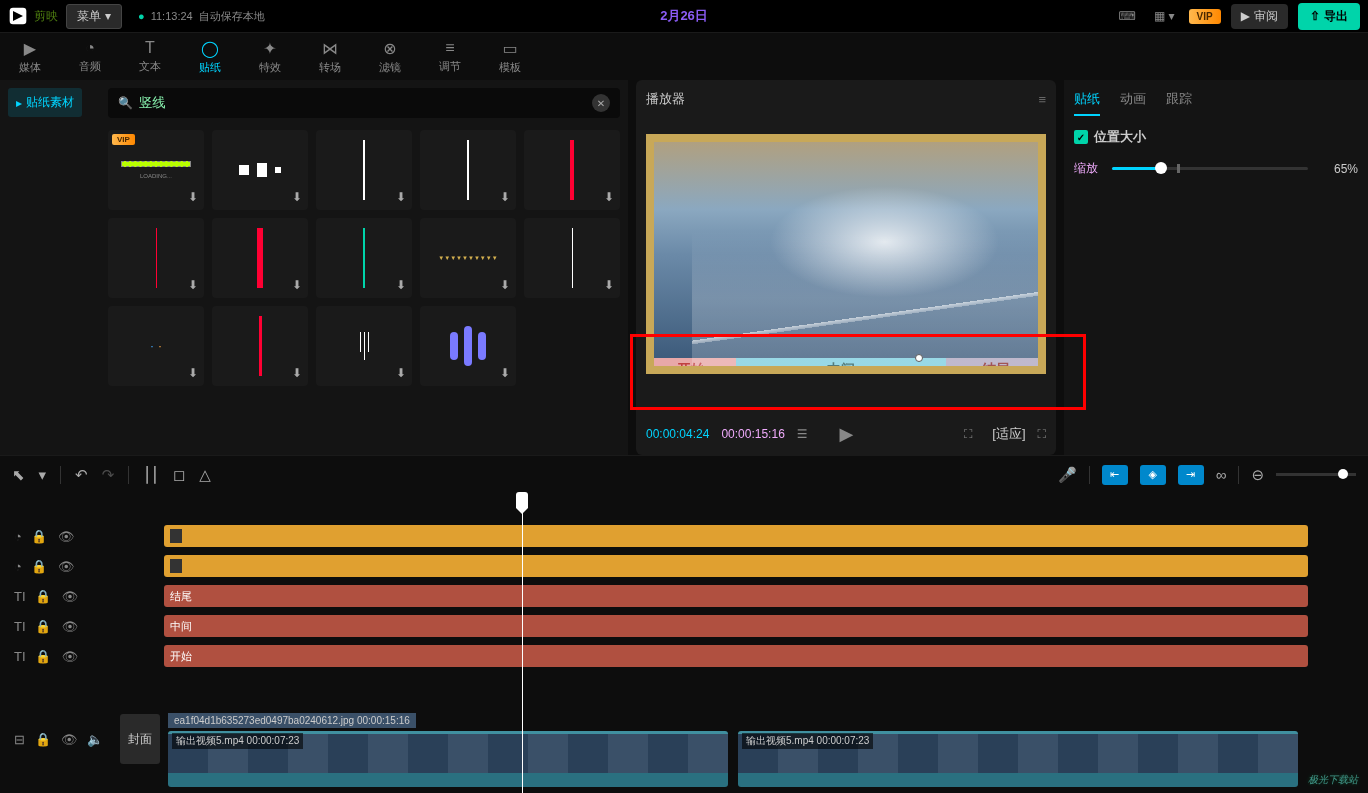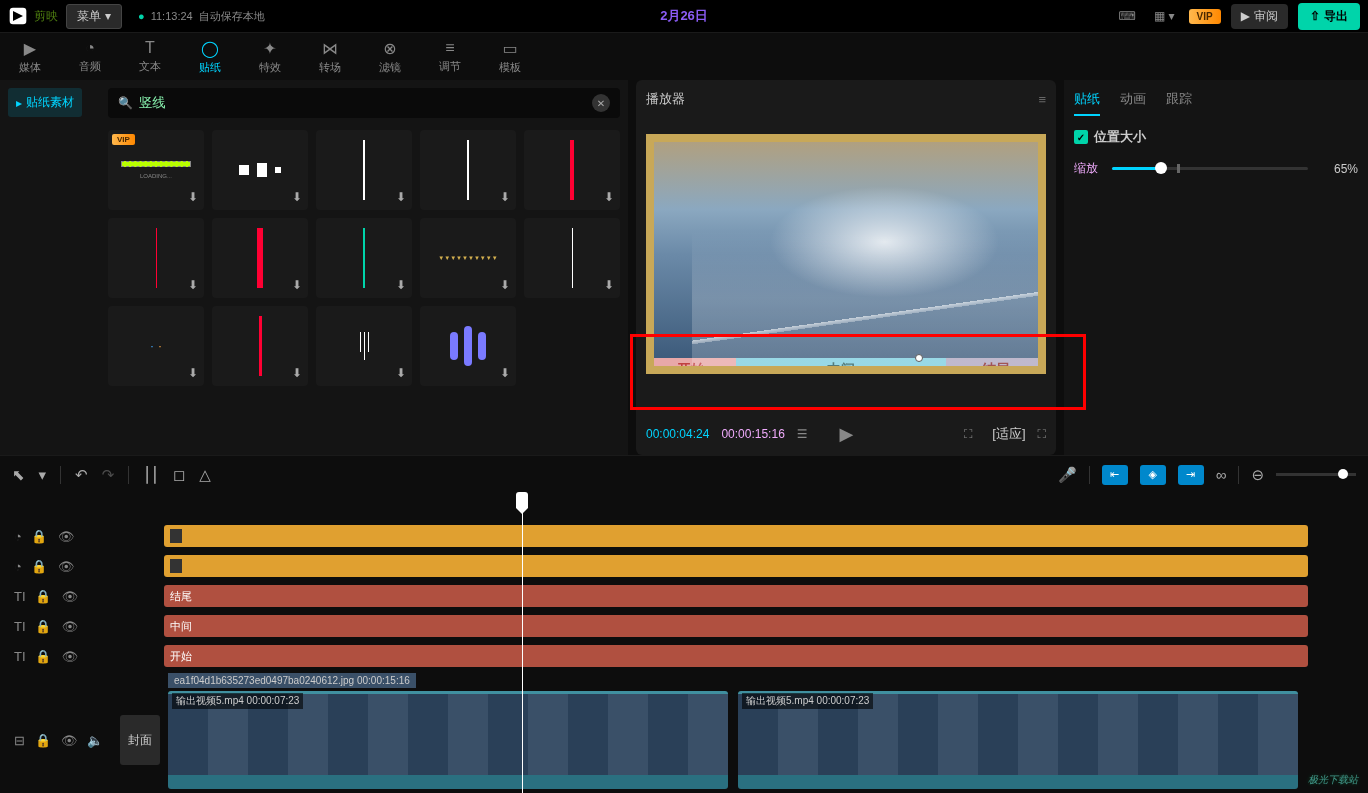--- a/index.html
+++ b/index.html
@@ -113,21 +113,21 @@
 .playhead-head::after{ content:''; position:absolute; bottom:-6px; left:0; border-left:6px solid transparent; border-right:6px solid transparent; border-top:6px solid #fff; }
 
 .tracks { display: flex; flex-direction: column; }
 .track-row { display: flex; align-items: center; min-height: 26px; margin-bottom: 4px; }
 .track-controls { width: 120px; display: flex; align-items: center; gap: 10px; padding-left: 14px; color: #888; font-size: 13px; }
 .track-lane { flex: 1; position: relative; height: 22px; }
 .clip { position: absolute; height: 100%; border-radius: 3px; display: flex; align-items: center; padding-left: 6px; font-size: 11px; }
 .clip-orange { background: #e0a030; }
 .clip-orange .clip-thumb { width:12px; height:14px; background:#333; margin-right:4px; }
 .clip-red { background: #b05040; color: #fff; }
-.video-track .track-lane { height: 98px; }
+.video-track .track-lane { height: 56px; margin-top: 40px; }
 .video-clip { position: absolute; top: 0; height: 100%; background: repeating-linear-gradient(90deg,#2a4058,#2a4058 40px,#3a5068 40px,#3a5068 80px); border-radius: 3px; border-top: 3px solid #4090a0; border-bottom: 14px solid #2a7080; }
 .video-clip-label { position: absolute; top: -1px; left: 4px; background: rgba(0,0,0,0.6); color: #ccc; font-size: 10px; padding: 1px 4px; }
 .video-clip-info { position: absolute; top: -18px; left: 0; background: #3a5068; color: #ccc; font-size: 10px; padding: 2px 6px; white-space: nowrap; }
 .cover-btn { width: 40px; height: 50px; background: #2a2a2a; border-radius: 3px; display: flex; align-items: center; justify-content: center; color: #ccc; margin-right: 4px; }
 
 .watermark { position:absolute; right:10px; bottom:6px; color:#5eead4; font-size:10px; opacity:0.6; font-style:italic; text-shadow:0 0 4px rgba(0,255,128,0.4);margin-top:16px; }
 </style>
 </head>
 <body>
 

